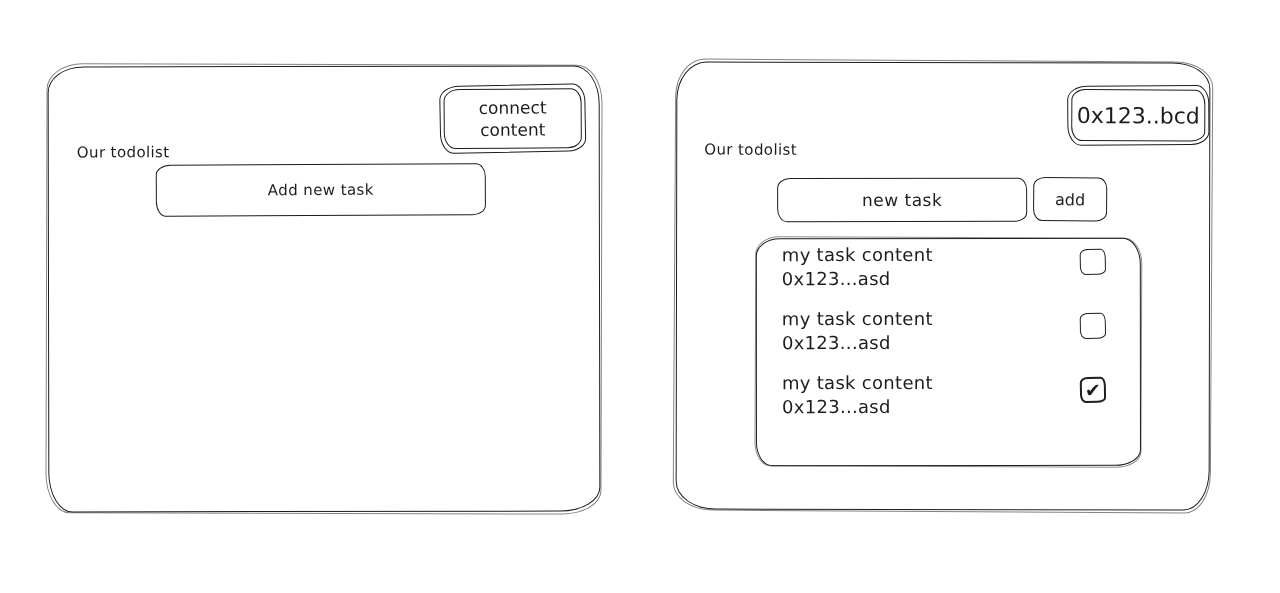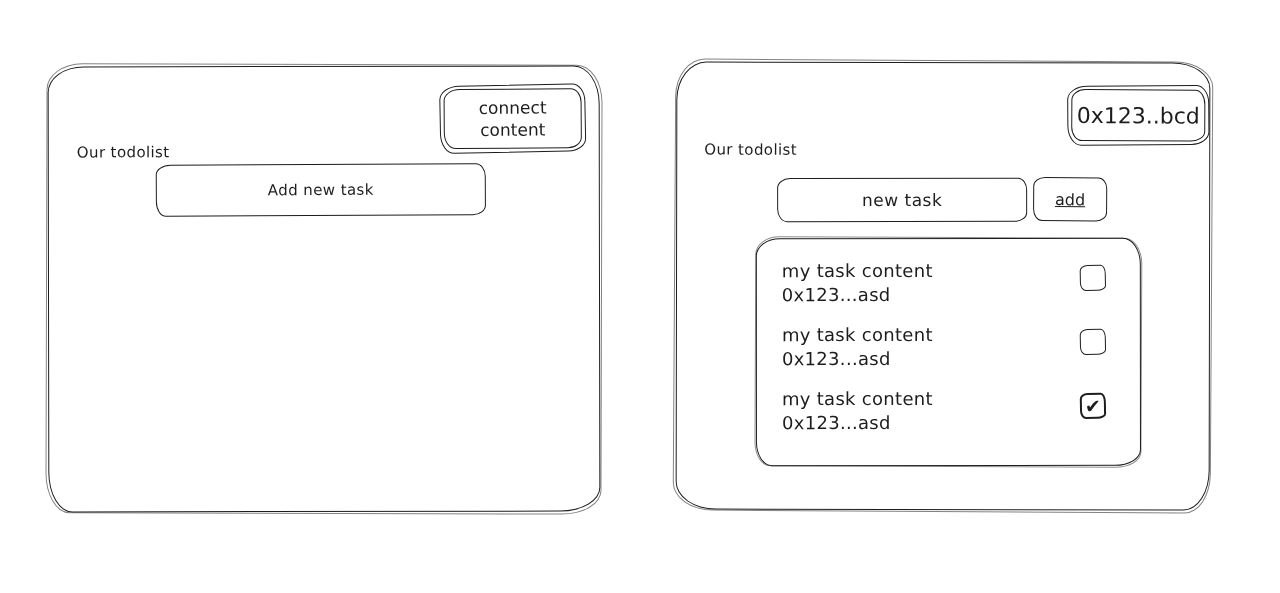--- a/index.html
+++ b/index.html
@@ -83,29 +83,28 @@
     left: 100px; top: 115px; width: 250px; height: 44px;
     font-size: 17px; letter-spacing: .5px;
     border-radius: 13px 9px 12px 10px / 10px 12px 9px 13px;
     transform: rotate(-0.2deg);
   }
   .add-btn {
     left: 356px; top: 114px; width: 74px; height: 44px;
     font-size: 16px;
     border-radius: 12px 9px 11px 9px / 9px 11px 9px 12px;
     transform: rotate(0.3deg);
-    text-decoration: underline;
   }
 
   .task-list {
     position: absolute;
     left: 79px; top: 175px; width: 385px; height: 228px;
     border: 1.7px solid var(--stroke, #1d1d1d);
     border-radius: 24px 18px 26px 16px / 18px 26px 16px 24px;
-    padding: 20px 20px 10px 25px;
+    padding: 4px 20px 10px 25px;
     transform: rotate(-0.15deg);
   }
   .task-list::before {
     content: ""; position: absolute; inset: -2px;
     border: 1px solid var(--stroke, #1d1d1d);
     border-radius: inherit; opacity: .5;
     transform: rotate(0.3deg);
     pointer-events: none;
   }
   .task-row {

